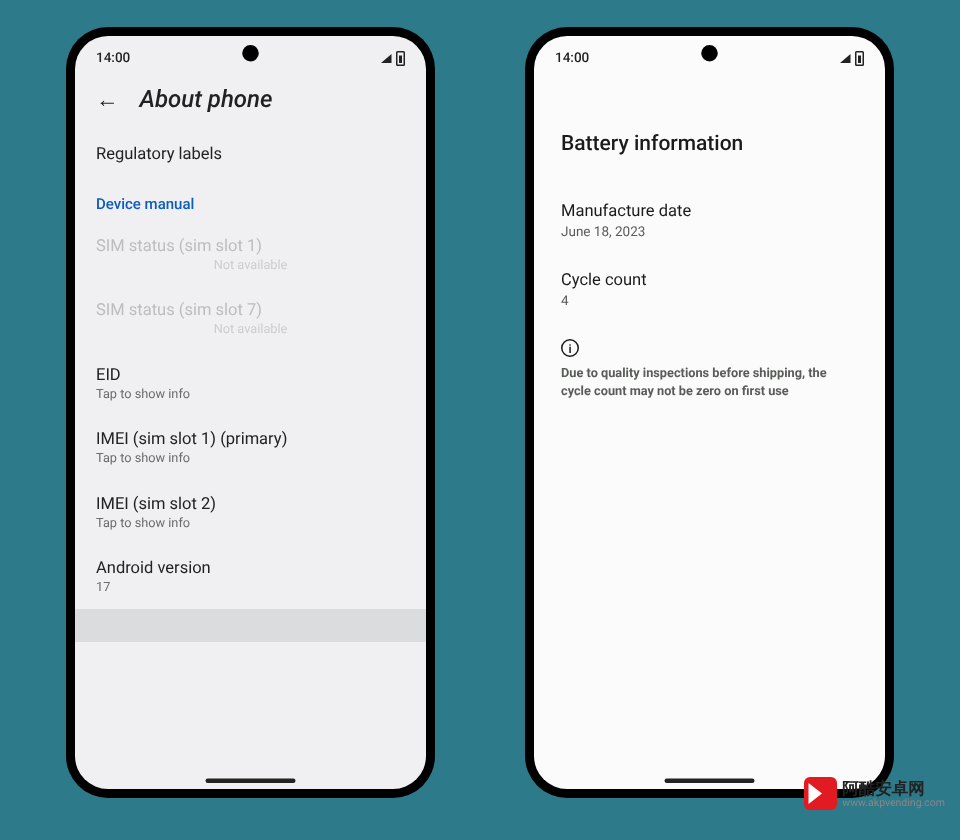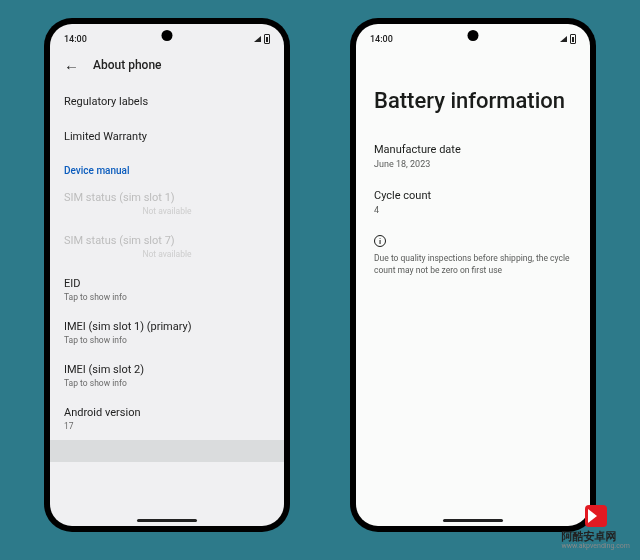--- a/index.html
+++ b/index.html
@@ -73,21 +73,21 @@
       top: 2px; left: 1px; right: 1px; bottom: 1px;
       background: #222;
     }
     .appbar {
       display: flex;
       align-items: center;
       gap: 14px;
       padding: 6px 14px 10px;
     }
     .back-arrow { font-size: 15px; color: #222; }
-    .appbar-title { font-size: 12px; color: #222; font-weight: 500; }
+    .appbar-title { font-size: 16px; color: #222; font-weight: 500; font-style: italic; }
     .scroll-content { height: calc(100% - 60px); overflow: hidden; }
     .row {
       padding: 9px 14px;
       font-size: 11px;
       color: #222;
     }
     .row-tall { padding: 11px 14px; }
     .row-sub {
       font-size: 8.5px;
       color: #6b6b6b;
@@ -107,21 +107,21 @@
       bottom: 4px;
       left: 50%;
       transform: translateX(-50%);
       width: 60px;
       height: 3px;
       background: #222;
       border-radius: 2px;
     }
     
     .big-title {
-      font-size: 22px;
+      font-size: 14px;
       font-weight: 500;
       color: #1a1c1a;
       padding: 38px 18px 20px;
     }
     .info-block { padding: 10px 18px; }
     .info-label { font-size: 11px; color: #1a1c1a; }
     .info-value { font-size: 9px; color: #5a5c5a; margin-top: 3px; }
     .note-block {
       padding: 10px 18px;
       display: flex;
@@ -132,30 +132,29 @@
       width: 12px; height: 12px;
       border: 1.2px solid #1a1c1a;
       border-radius: 50%;
       display: flex;
       align-items: center;
       justify-content: center;
       font-size: 8px;
       font-weight: 600;
       color: #1a1c1a;
     }
-    .note-text { font-size: 8.5px; color: #5a5c5a; line-height: 1.4; }
+    .note-text { font-size: 8.5px; color: #5a5c5a; line-height: 1.4; font-weight: bold; }
     
     .watermark {
       position: absolute;
-      bottom: 10px;
+      bottom: 20px;
       right: 10px;
       display: flex;
       align-items: center;
       gap: 4px;
-      flex-direction: column;
     }
     .wm-logo {
       width: 22px; height: 22px;
       background: #e21a22;
       border-radius: 4px;
       position: relative;
     }
     .wm-logo::before {
       content: '';
       position: absolute;
@@ -183,21 +182,20 @@
           <div class="sig-tri"></div>
           <div class="batt"></div>
         </div>
       </div>
       <div class="appbar">
         <span class="back-arrow">←</span>
         <span class="appbar-title">About phone</span>
       </div>
       <div class="scroll-content">
         <div class="row row-tall"><span>Regulatory labels</span></div>
-        <div class="row row-tall"><span>Limited Warranty</span></div>
         <div class="section-hdr">Device manual</div>
         <div class="row row-disabled">
           <div>SIM status (sim slot 1)</div>
           <div class="row-sub">Not available</div>
         </div>
         <div class="row row-disabled">
           <div>SIM status (sim slot 7)</div>
           <div class="row-sub">Not available</div>
         </div>
         <div class="row">

